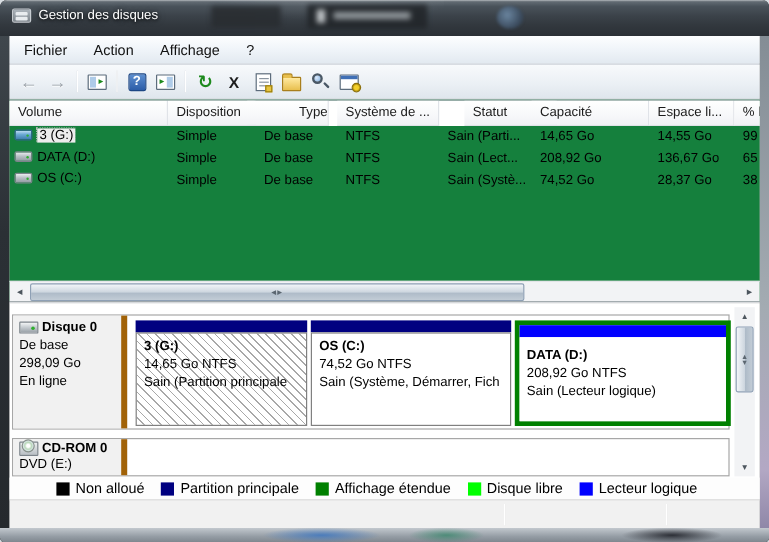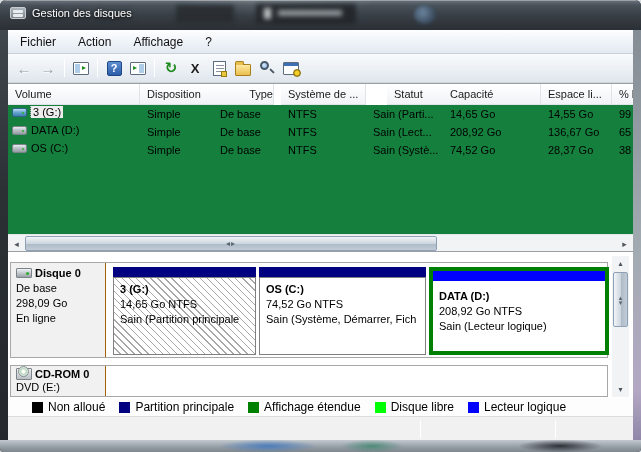--- a/index.html
+++ b/index.html
@@ -92,21 +92,21 @@
   .hthumb{position:absolute;left:17px;top:1px;width:412px;height:15px;border:1px solid #8ea0b5;border-radius:2px;
     background:linear-gradient(180deg,#f2f5f8,#cdd6df 50%,#aebbc8 55%,#c2ccd6);
     display:flex;align-items:center;justify-content:center;color:#5b6670;font-size:8px;letter-spacing:1px;}
   
   .splitter{position:absolute;left:0;top:221px;width:625px;height:2px;background:#9aa0a6;border-bottom:1px solid #fff;}
   
   .bottompane{position:absolute;left:0;top:223px;width:625px;height:163px;background:#fff;}
   .disk-row{position:absolute;left:2px;width:598px;border:1px solid #a7a7a7;background:#fff;}
   .disk-row.d0{top:9px;height:96px;}
   .disk-row.cd{top:112px;height:32px;}
-  .disk-head{position:absolute;left:0;top:0;bottom:0;width:95px;background:#f1f1f1;border-right:1px solid #a16207;
+  .disk-head{position:absolute;left:0;top:0;bottom:0;width:95px;background:#f1f1f1;border-right:5px solid #a16207;
     font-size:11px;color:#000;padding:4px 0 0 5px;}
   .disk-name{font-weight:bold;font-size:11px;display:flex;align-items:center;}
   .disk-line{margin-top:3px;}
   .ic-hdd{position:relative;display:inline-block;width:16px;height:10px;margin-right:3px;
     background:linear-gradient(180deg,#f2f4f5,#c3c9ce 50%,#9aa2a8);border:1px solid #7c848b;border-radius:1px;}
   .ic-hdd:after{content:"";position:absolute;right:2px;top:3px;width:3px;height:3px;background:#2fae2f;border-radius:50%;}
   .ic-cd{position:relative;display:inline-block;width:16px;height:12px;margin-right:3px;
     background:linear-gradient(180deg,#eceeef,#b9bfc4);border:1px solid #7c848b;border-radius:1px;}
   .ic-cd:before{content:"";position:absolute;left:1px;top:-3px;width:9px;height:9px;border-radius:50%;
     background:radial-gradient(circle,#fff 20%,#b9d8b9 45%,#dfe9ef 70%);border:1px solid #88928c;}
@@ -120,21 +120,21 @@
   .part.extended .band{height:10px;}
   .part.extended .pbody{height:70px;border:none;background:#fff;padding-top:8px;}
   
   .vscroll{position:absolute;left:604px;top:3px;width:17px;height:141px;background:#f2f3f5;}
   .varrow{position:absolute;left:0;width:17px;height:15px;display:flex;align-items:center;justify-content:center;font-size:8px;color:#4d565e;}
   .vthumb{position:absolute;left:1px;top:16px;width:15px;height:55px;border:1px solid #8ea0b5;border-radius:2px;
     background:linear-gradient(90deg,#f2f5f8,#cdd6df 50%,#aebbc8 55%,#c2ccd6);
     display:flex;align-items:center;justify-content:center;color:#5b6670;font-size:7px;flex-direction:column;line-height:5px;}
   
   .legendbar{position:absolute;left:0;top:145px;width:625px;height:18px;background:#fdfdfd;
-    display:flex;align-items:center;padding-left:24px;font-size:12px;color:#000;}
+    display:flex;align-items:center;padding-left:39px;font-size:12px;color:#000;}
   .leg-item{display:flex;align-items:center;margin-right:14px;white-space:nowrap;}
   .leg-swatch{width:11px;height:11px;margin-right:5px;display:inline-block;}
   
   .statusbar{position:absolute;left:0;top:386px;width:625px;height:24px;background:#f1f1f1;border-top:1px solid #dcdcdc;}
   .st-sep{position:absolute;top:3px;width:1px;height:18px;background:#d4d4d4;border-right:1px solid #fff;}
 </style>
 </head>
 <body>
 
 <div class="frame">

